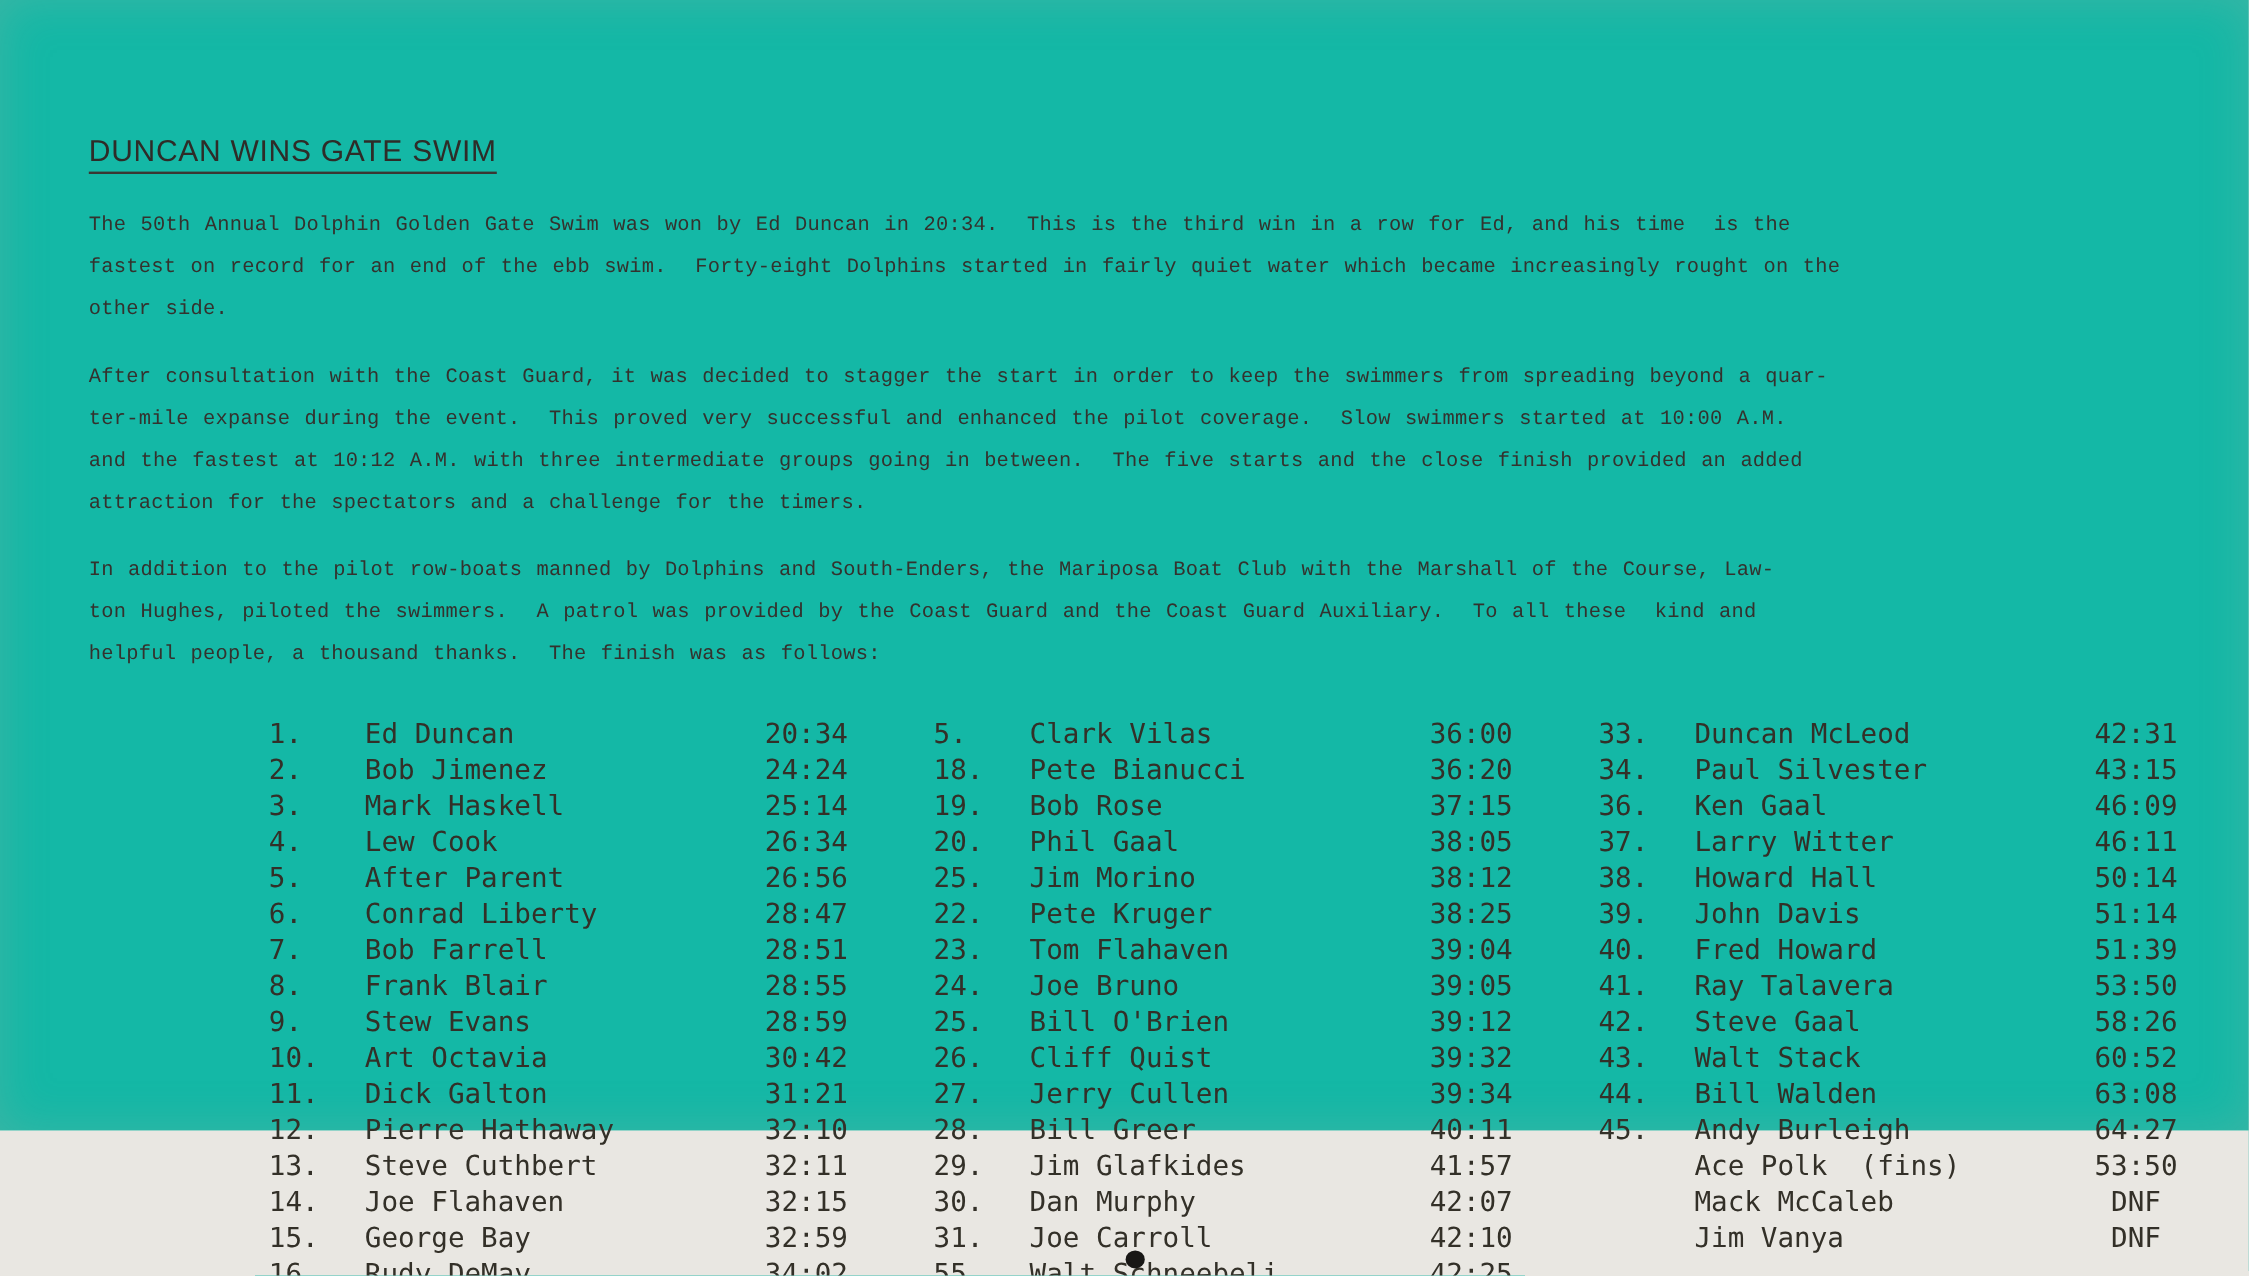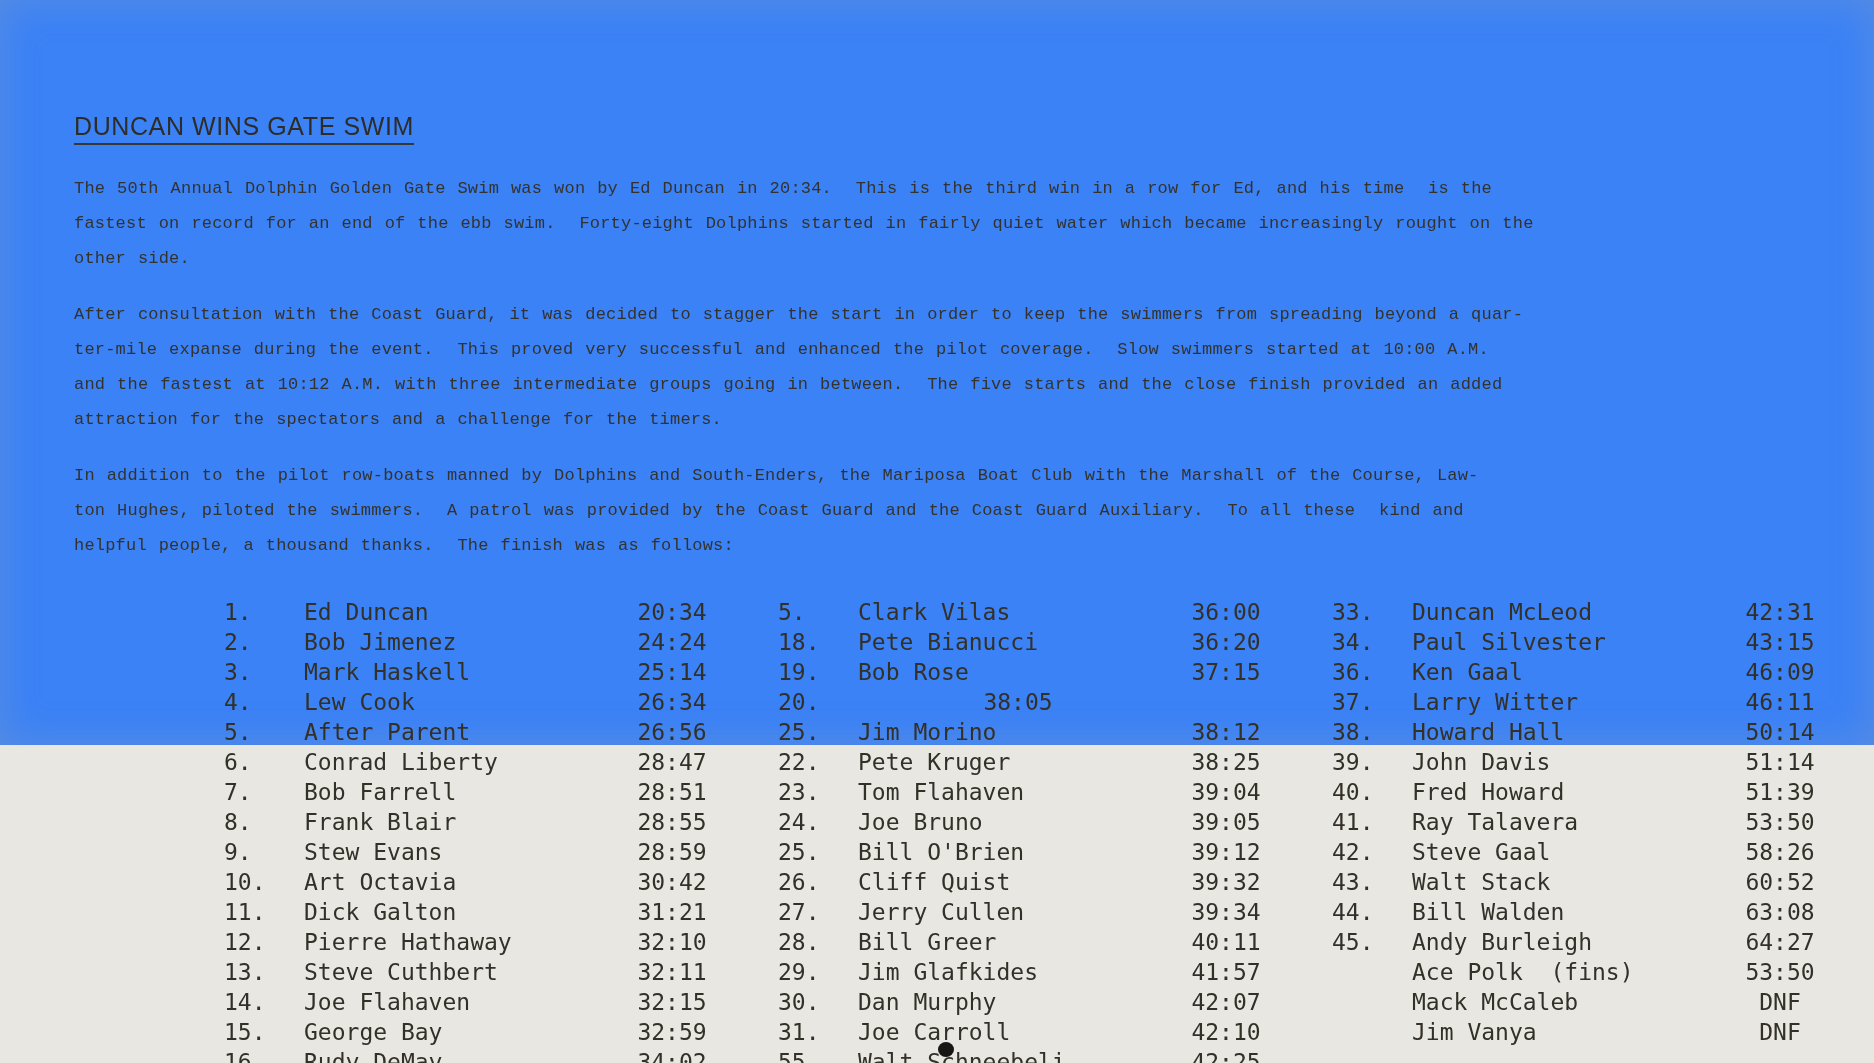--- a/index.html
+++ b/index.html
@@ -8,22 +8,22 @@
   }
   body {
     width: 1874px;
     height: 1063px;
     overflow: hidden;
     background: #e9e7e2;
   }
   .page {
     position: relative;
     width: 1874px;
-    height: 745px;
-    background: #3b82f6;
+    height: 942px;
+    background: #14b8a6;
     color: #34322e;
     box-shadow: inset 0 0 40px rgba(180,175,165,0.25);
   }
   .content {
     padding: 112px 44px 0 74px;
   }
   .title {
     display: inline-block;
     font-family: "Liberation Sans", sans-serif;
     font-size: 25px;
@@ -207,20 +207,21 @@
   </div>
 
   <div class="row">
     <span class="num">19.</span>
     <span class="name">Bob Rose</span>
     <span class="time">37:15</span>
   </div>
 
   <div class="row">
     <span class="num">20.</span>
+    <span class="name">Phil Gaal</span>
     <span class="time">38:05</span>
   </div>
 
   <div class="row">
     <span class="num">25.</span>
     <span class="name">Jim Morino</span>
     <span class="time">38:12</span>
   </div>
 
   <div class="row">

